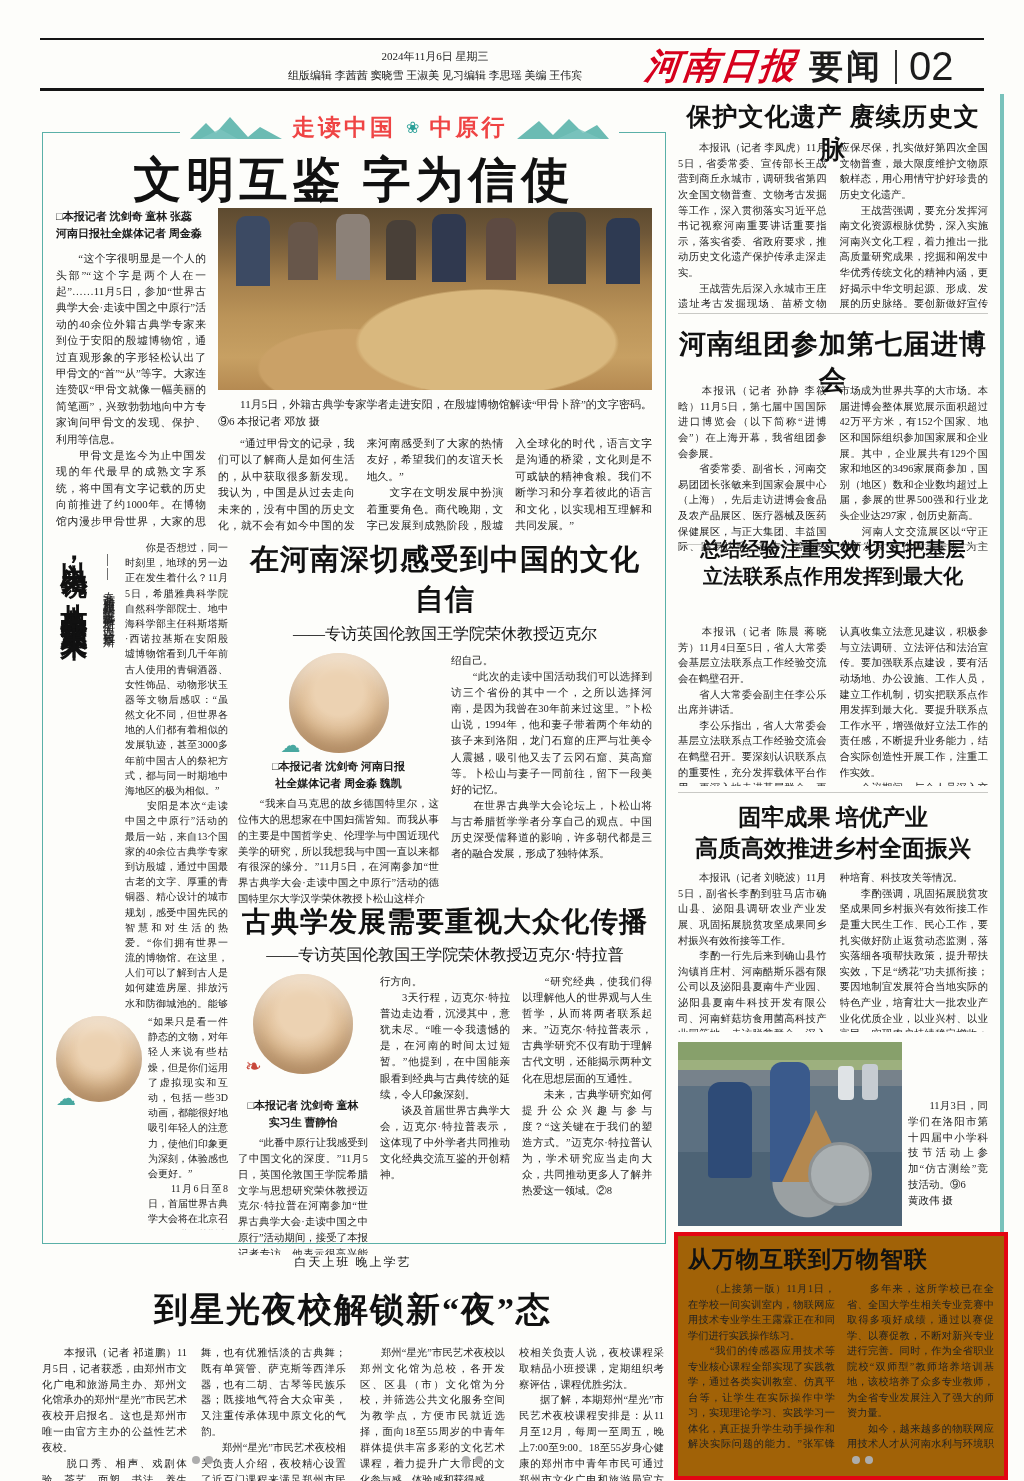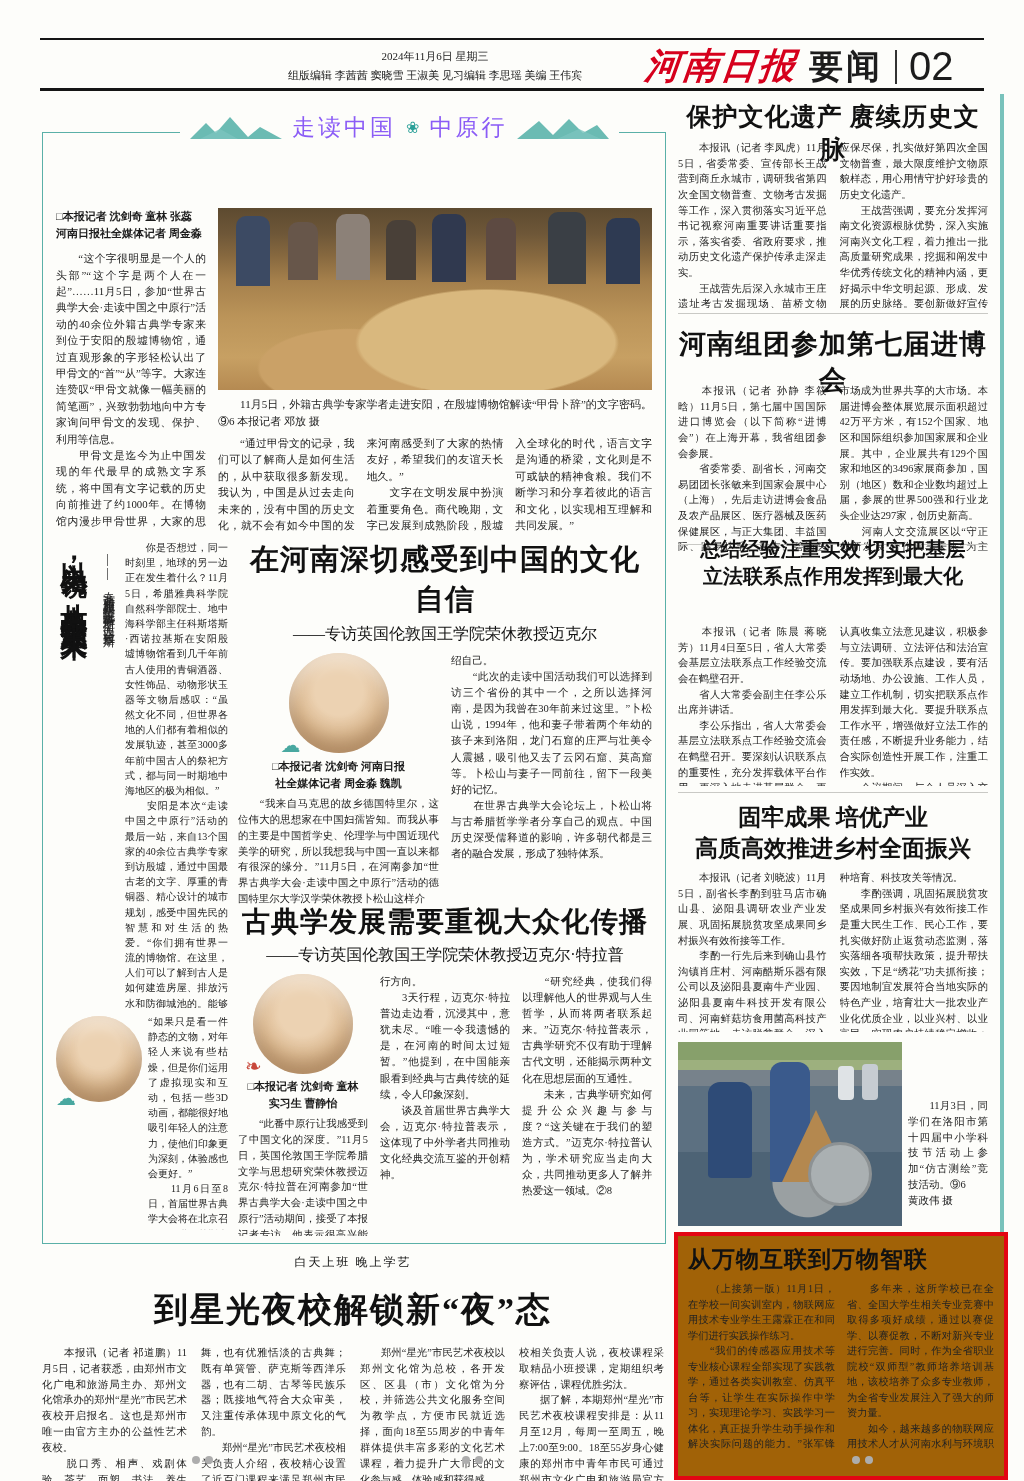--- a/index.html
+++ b/index.html
@@ -16,21 +16,21 @@
   
   .hdr-meta{font-size:11px;line-height:1.7;text-align:center;color:#222;}
   .masthead{font-size:36px;font-weight:700;font-style:italic;color:#d6001c;
             transform:skewX(-6deg);letter-spacing:2px;}
   .section-name{font-size:34px;font-weight:700;letter-spacing:3px;}
   .page-no{font-size:40px;font-weight:400;font-family:"Liberation Sans",sans-serif;}
   .hdr-bar{width:2px;height:34px;background:#333;}
   
   .teal-box{border:1px solid #5ab0a8;}
   .banner{display:flex;align-items:center;gap:10px;background:#fdfdfa;padding:0 10px;}
-  .banner-title{font-size:23px;font-weight:400;color:#8b5cf6;letter-spacing:3px;white-space:nowrap;}
+  .banner-title{font-size:23px;font-weight:700;color:#ef4444;letter-spacing:3px;white-space:nowrap;}
   .banner-flower{color:#2aa098;font-size:16px;}
   
   .photo1{background:
      radial-gradient(ellipse 220px 90px at 62% 74%, #d9b87e 0 58%, rgba(0,0,0,0) 60%),
      radial-gradient(ellipse 160px 70px at 30% 88%, #caa167 0 55%, rgba(0,0,0,0) 57%),
      linear-gradient(180deg,#5d4a30 0%,#6e5738 14%,#86683f 26%,#a5804c 40%,#bb9459 60%,#c7a063 82%,#b58a52 100%);}
   .ph-person{position:absolute;border-radius:10px 10px 0 0;}
   .photo2{background:
      radial-gradient(circle 36px at 58% 76%, #9aa0a2 0 97%, rgba(0,0,0,0) 100%),
      linear-gradient(180deg,#87a06b 0 10%,#9db07e 10% 15%,#77828b 15% 24%,#5c7081 24% 60%,#4d6375 60% 100%);}
@@ -73,20 +73,21 @@
     </svg>
     <span class="banner-title">走读中国</span>
     <span class="banner-flower">❀</span>
     <span class="banner-title">中原行</span>
     <svg width="92" height="30" viewBox="0 0 92 30">
       <path d="M0 26 L22 8 L36 22 L52 6 L66 20 L80 12 L92 26 Z" fill="#3aa49b" opacity="0.75"></path>
       <path d="M40 26 L62 16 L84 26 Z" fill="#7cc4be" opacity="0.8"></path>
     </svg>
   </div>
 
+  <div class="abs headline" style="left:60px;top:148px;width:588px;font-size:48px;letter-spacing:5px;">文明互鉴 字为信使</div>
 
   <div class="abs" style="left:56px;top:208px;width:596px;height:326px;display:flex;gap:12px;">
     <div style="width:150px;flex:none;">
       <div class="byline" style="text-align:left;">□本报记者 沈剑奇 童林 张蕊
 河南日报社全媒体记者 周金淼</div>
       <div class="body-text" style="height:280px;margin-top:8px;">　　“这个字很明显是一个人的头部”“这个字是两个人在一起”……11月5日，参加“世界古典学大会·走读中国之中原行”活动的40余位外籍古典学专家来到位于安阳的殷墟博物馆，通过直观形象的字形轻松认出了甲骨文的“首”“从”等字。大家连连赞叹“甲骨文就像一幅美丽的简笔画”，兴致勃勃地向中方专家询问甲骨文的发现、保护、利用等信息。
 　　甲骨文是迄今为止中国发现的年代最早的成熟文字系统，将中国有文字记载的历史向前推进了约1000年。在博物馆内漫步甲骨世界，大家的思绪也被拉到3000多年前。埃及爱资哈尔大学中文系主任阿卜杜勒·阿齐兹·哈姆迪说，甲骨文与古埃及象形文字有许多相似之处，都体现了古人的智慧和创造力，是两种文明的基础和重要标志。</div>
     </div>
     <div style="flex:1;">
       <div class="photo1" style="position:relative;width:434px;height:182px;overflow:hidden;">
@@ -148,21 +149,21 @@
 
   <div class="abs" style="left:238px;top:884px;width:414px;height:352px;">
     <div class="headline" style="font-size:28px;letter-spacing:1px;margin-top:19px;">古典学发展需要重视大众化传播</div>
     <div class="headline" style="font-size:16px;font-weight:400;margin-top:4px;">——专访英国伦敦国王学院荣休教授迈克尔·特拉普</div>
     <div class="cols" style="gap:12px;margin-top:8px;height:268px;">
       <div style="flex:1;">
         <div style="position:relative;width:100px;height:100px;margin:0 auto;">
           <div class="portrait" style="width:100px;height:100px;"></div>
           <span class="swirl" style="position:absolute;left:-8px;bottom:-2px;color:#c8473a;">❧</span>
         </div>
-        <div class="byline" style="margin-top:4px;">□本报记者 沈剑奇 童林
+        <div class="byline" style="margin-top:23px;">□本报记者 沈剑奇 童林
 实习生 曹静怡</div>
         <div class="body-text" style="height:120px;margin-top:4px;font-size:10.4px;">　　“此番中原行让我感受到了中国文化的深度。”11月5日，英国伦敦国王学院希腊文学与思想研究荣休教授迈克尔·特拉普在河南参加“世界古典学大会·走读中国之中原行”活动期间，接受了本报记者专访，他表示很高兴能在中原大地追溯文明的悠久脉络，思索现代文明的前</div>
       </div>
       <div class="body-text" style="flex:1;font-size:10.6px;">行方向。
 　　3天行程，迈克尔·特拉普边走边看，沉浸其中，意犹未尽。“唯一令我遗憾的是，在河南的时间太过短暂。”他提到，在中国能亲眼看到经典与古典传统的延续，令人印象深刻。
 　　谈及首届世界古典学大会，迈克尔·特拉普表示，这体现了中外学者共同推动文化经典交流互鉴的开创精神。</div>
       <div class="body-text" style="flex:1;font-size:10.6px;">　　“研究经典，使我们得以理解他人的世界观与人生哲学，从而将两者联系起来。”迈克尔·特拉普表示，古典学研究不仅有助于理解古代文明，还能揭示两种文化在思想层面的互通性。
 　　未来，古典学研究如何提升公众兴趣与参与度？“这关键在于我们的塑造方式。”迈克尔·特拉普认为，学术研究应当走向大众，共同推动更多人了解并热爱这一领域。②8</div>
     </div>
   </div>

